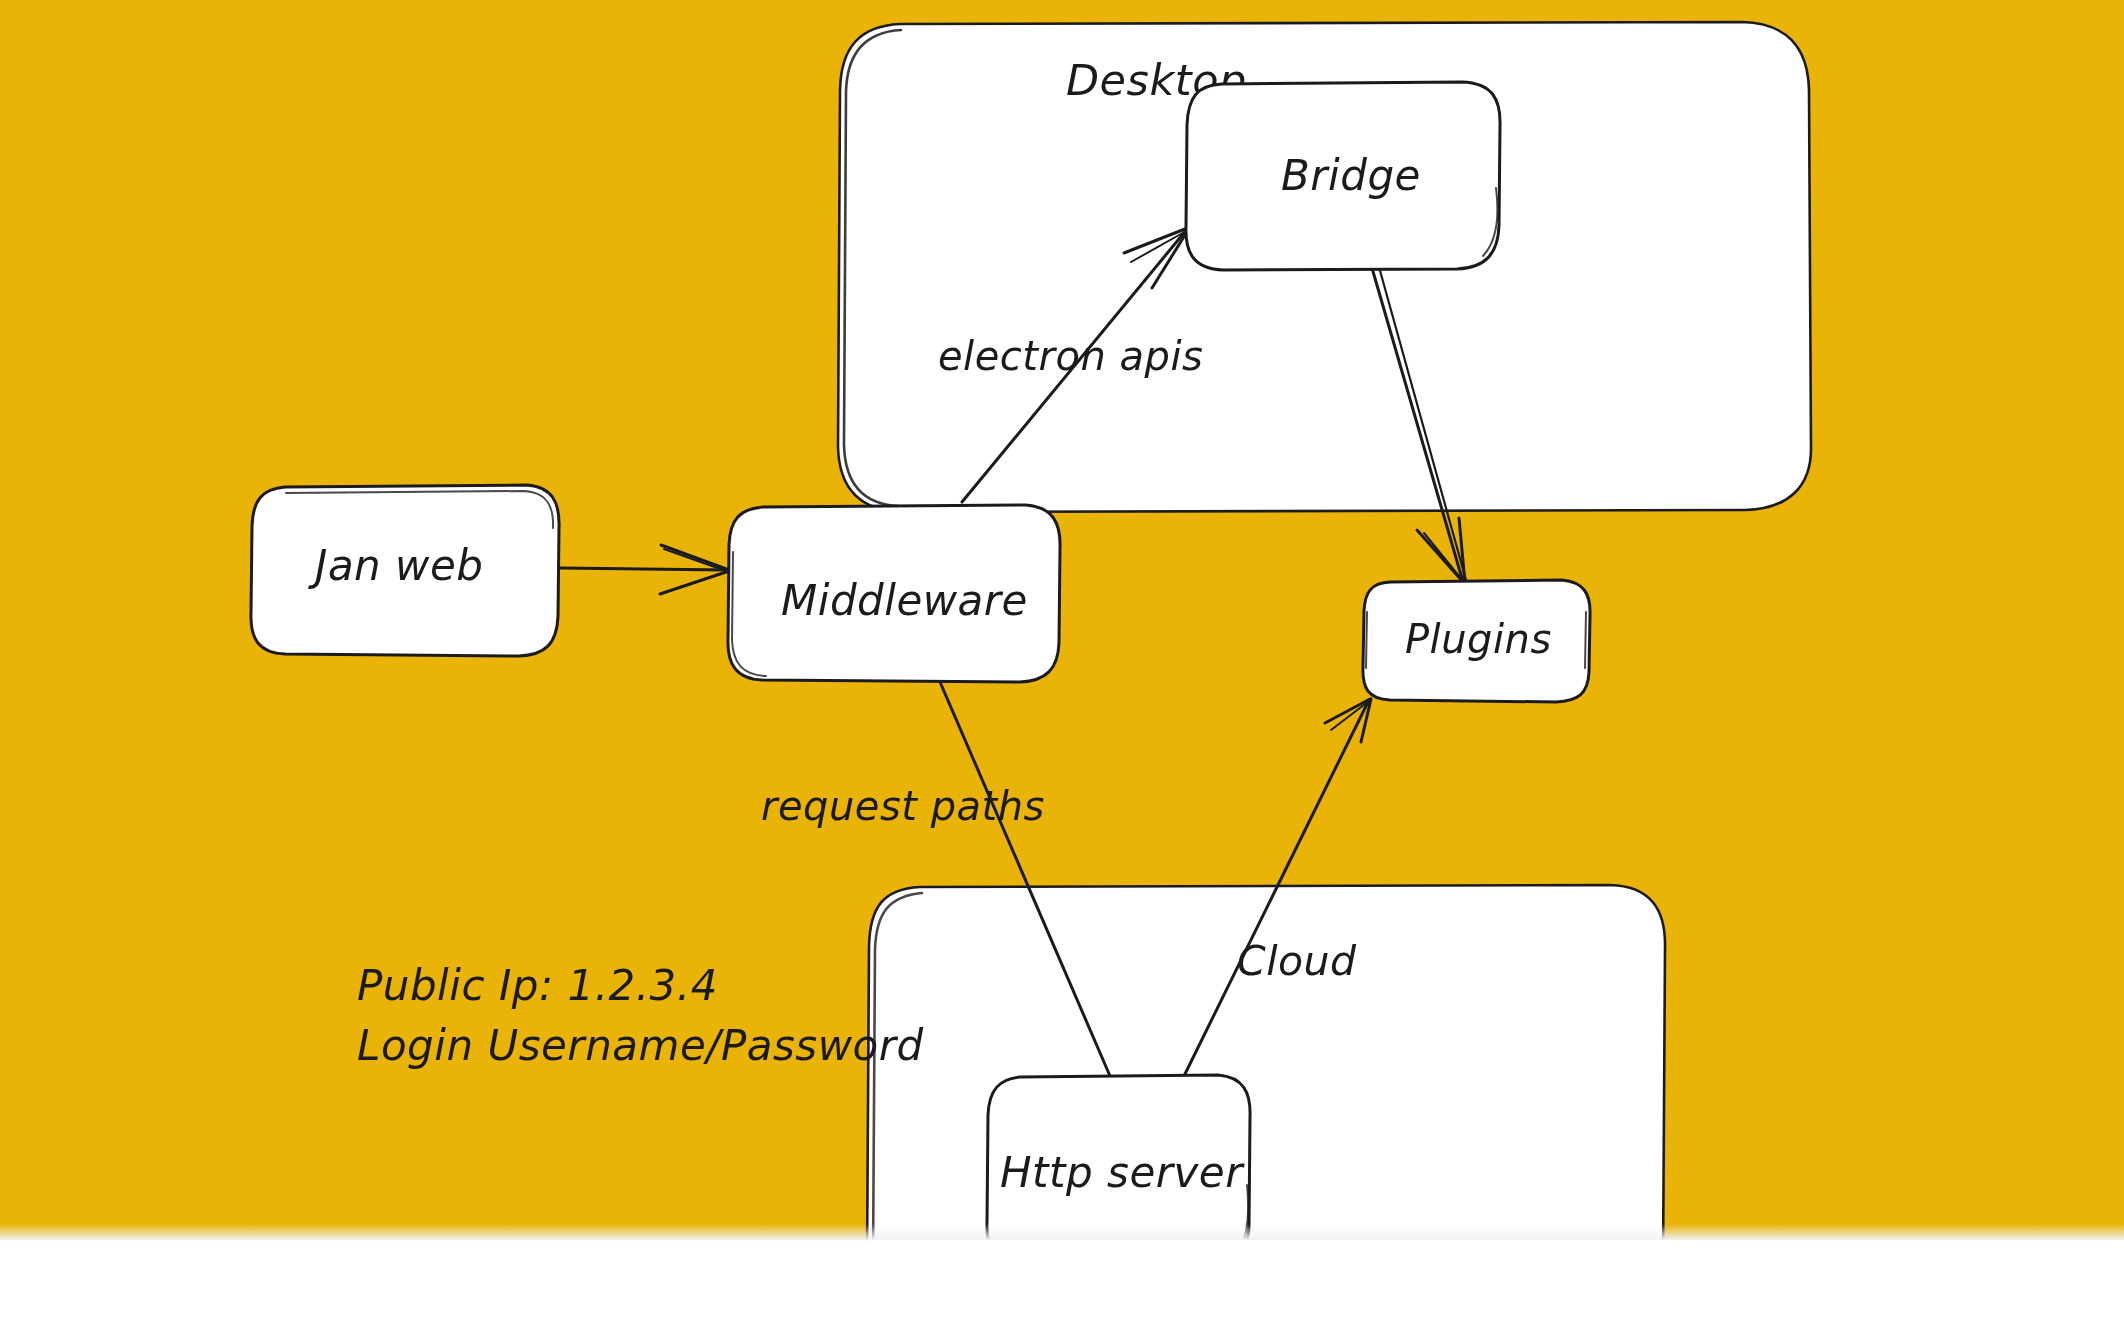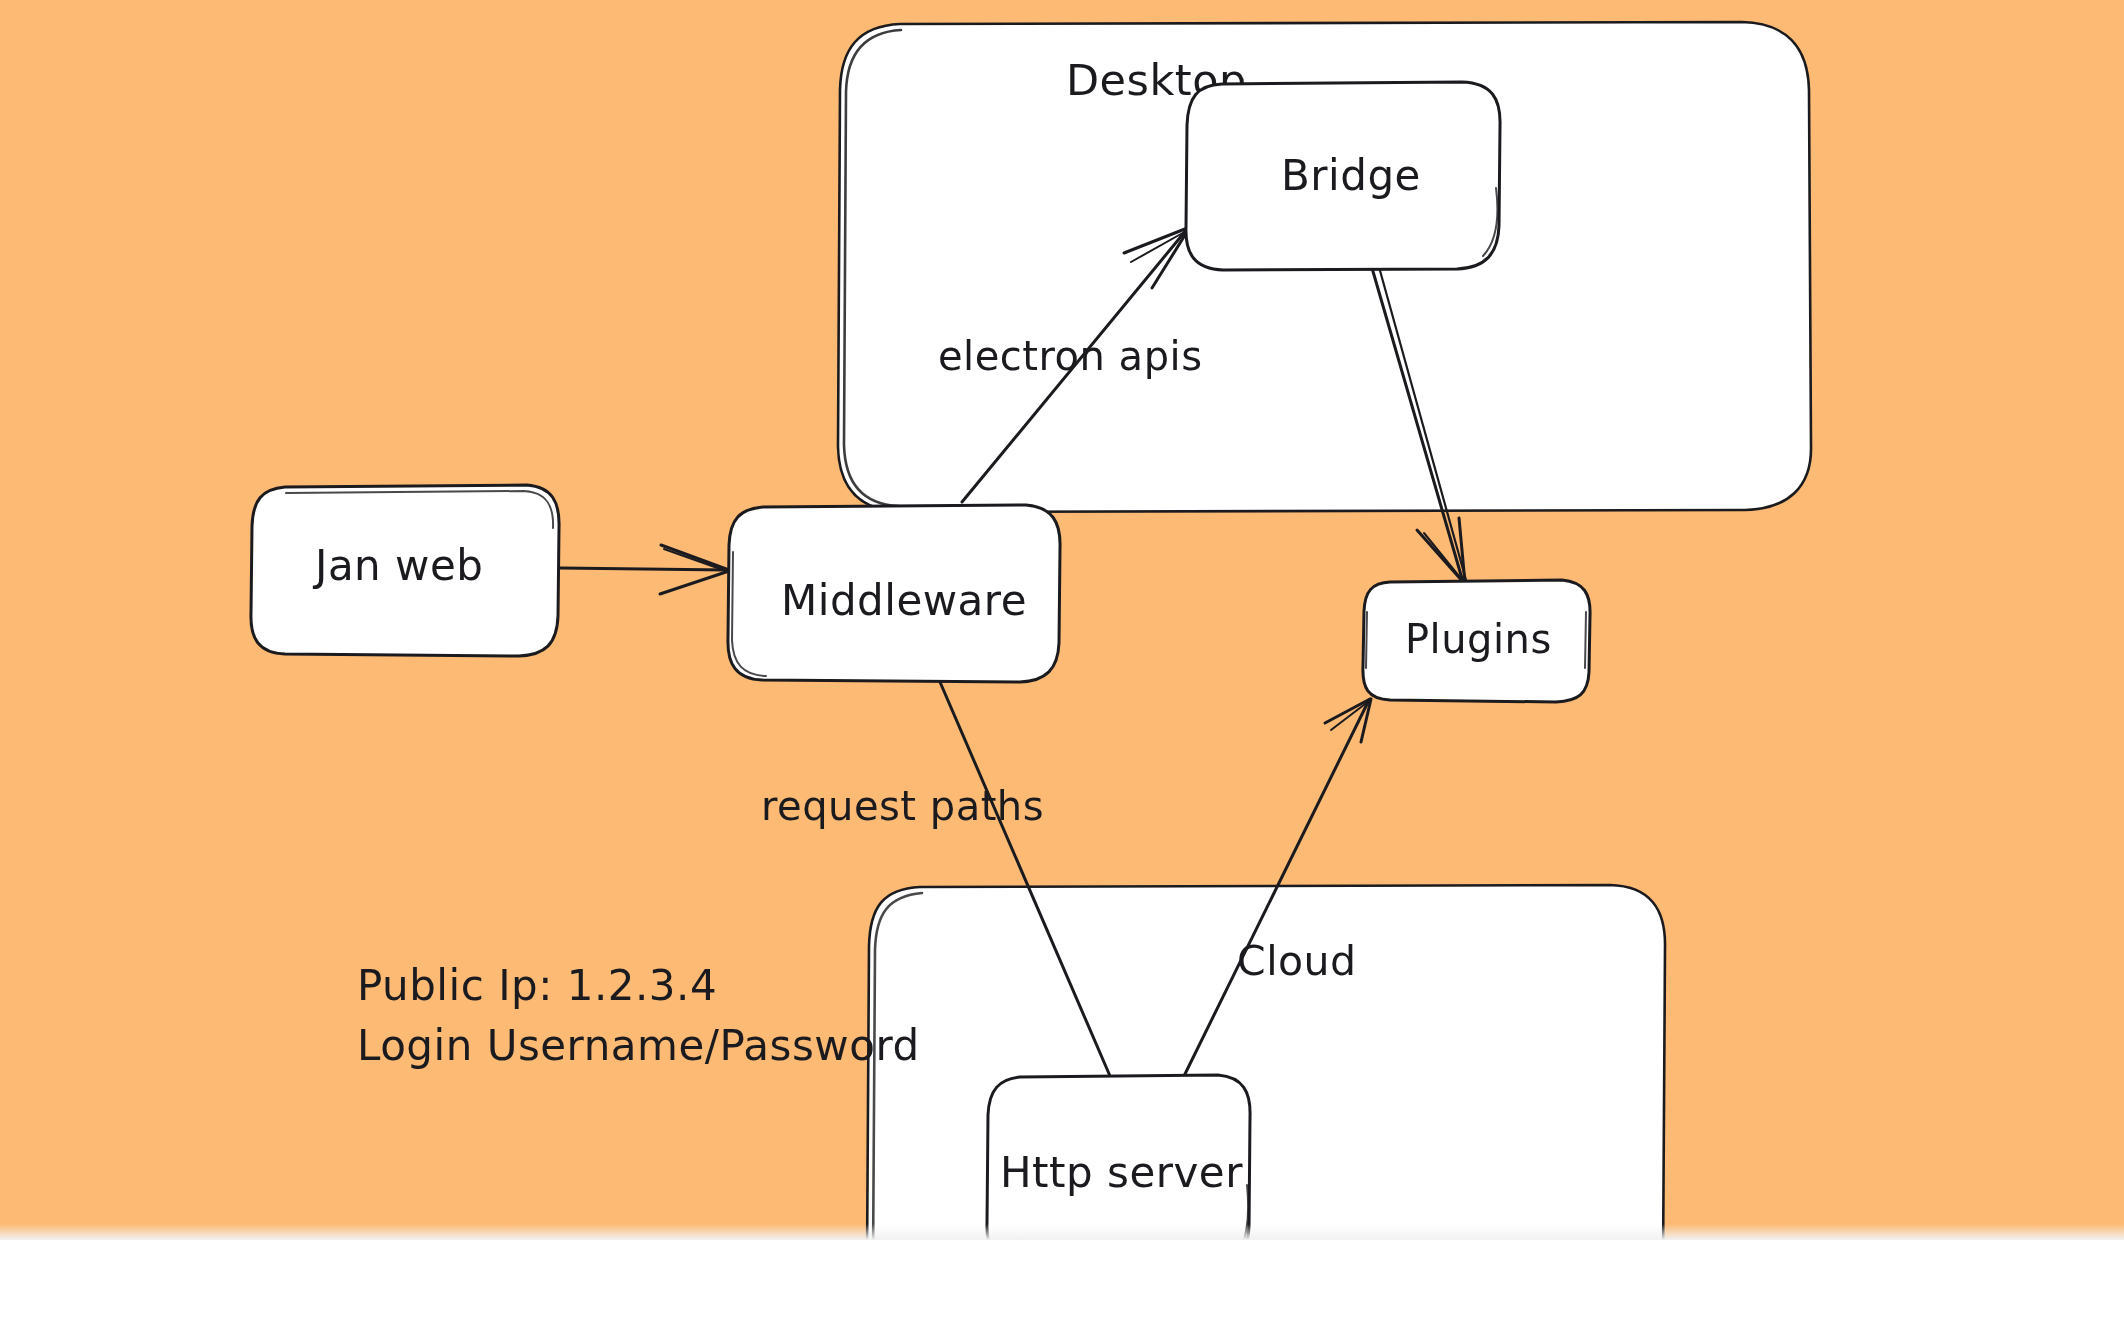--- a/index.html
+++ b/index.html
@@ -8,22 +8,23 @@
     padding: 0;
     background: #ffffff;
   }
   body {
     font-family: "DejaVu Sans", sans-serif;
   }
   #canvas {
     position: relative;
     width: 2124px;
     height: 1240px;
-    background: #fdba74;
+    background: #eab308;
     overflow: hidden;
+    font-style: italic;
   }
   #board {
     position: absolute;
     inset: 0;
     width: 2124px;
     height: 1344px;
   }
   .hand-text {
     font-family: "DejaVu Sans", sans-serif;
     fill: #1b1b1f;

